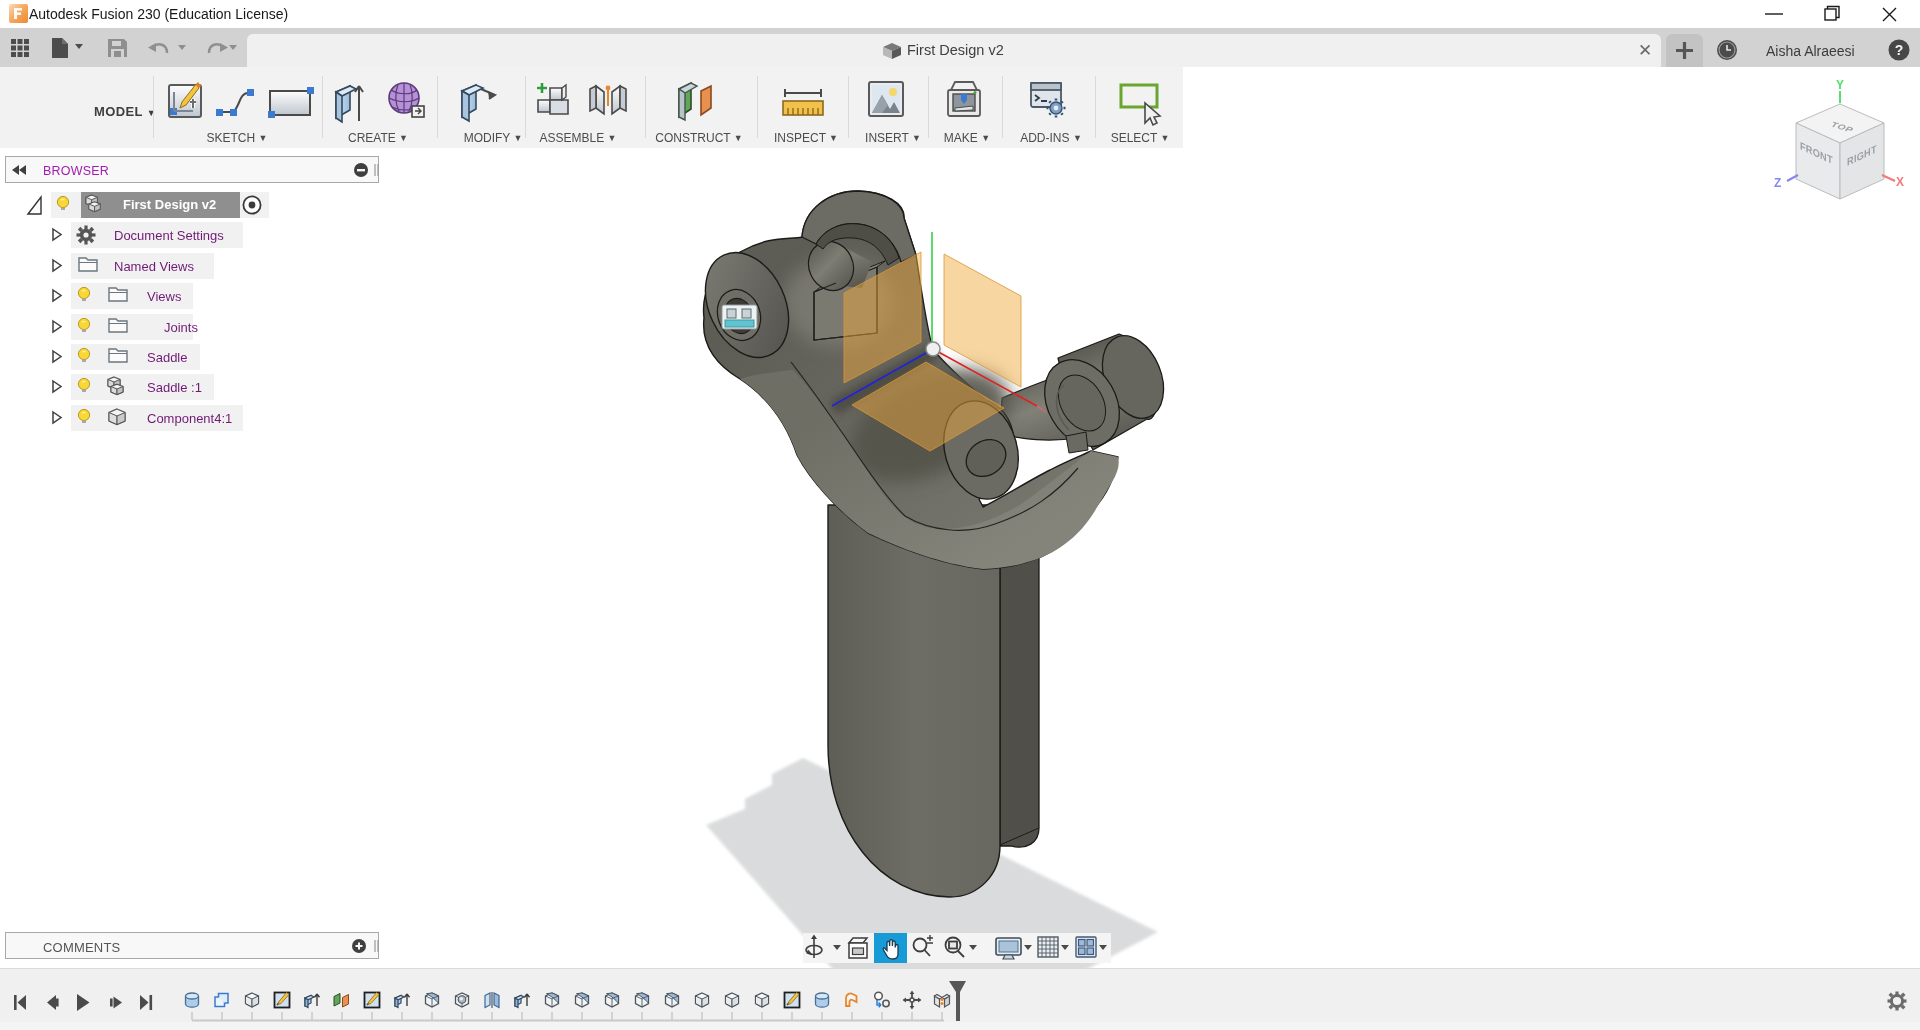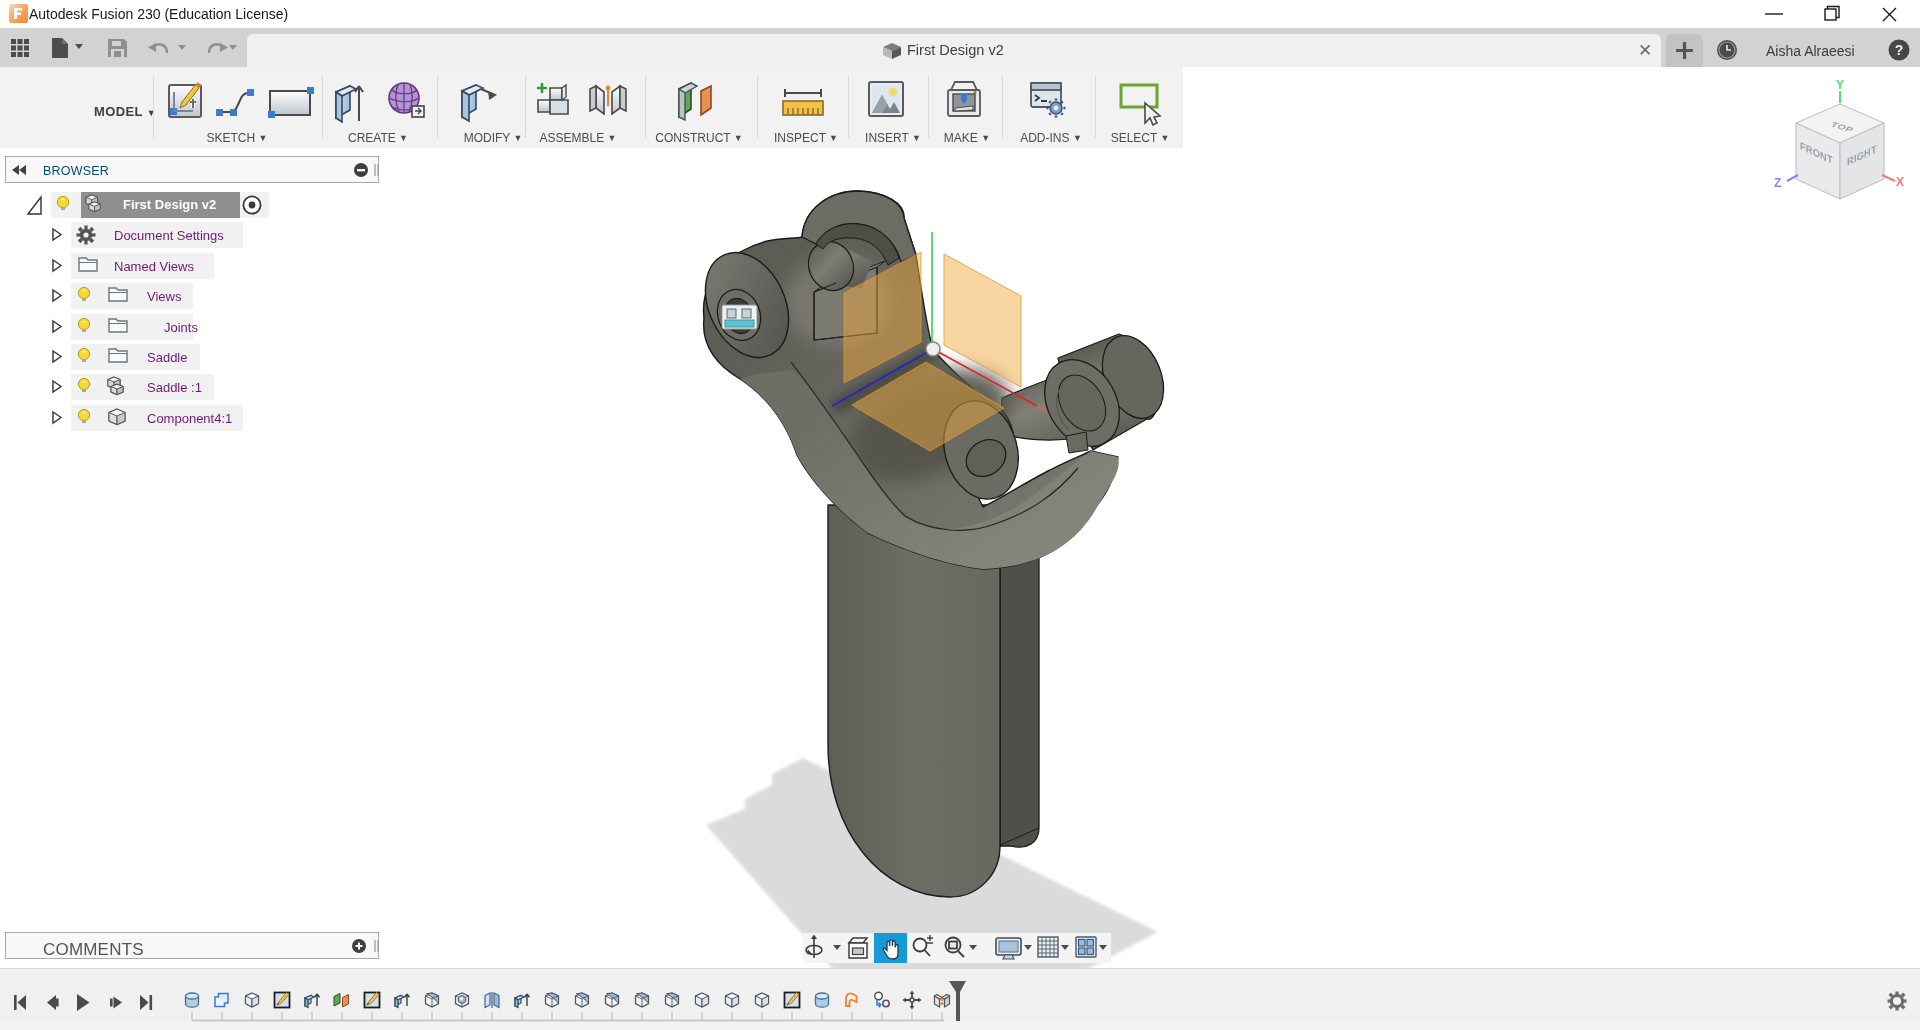--- a/index.html
+++ b/index.html
@@ -21,27 +21,27 @@
 
 
 #ribbon { left:0; top:67px; width:1183px; height:81px; background:#f2f2f2; }
 .rsep { position:absolute; top:9px; width:1px; height:62px; background:#d9d9d9; }
 .rlabel { position:absolute; top:64px; font-size:12px; color:#4c4c4c; white-space:nowrap; transform:translateX(-50%); }
 .rlabel .car { font-size:9px; position:relative; top:-1px; }
 #model-label { left:65px; top:37px; font-size:13px; font-weight:bold; color:#3e3e3e; letter-spacing:0.4px;margin-left:29px;}
 
 
 #browser-hd { left:5px; top:156px; width:374px; height:27px; background:#f8f8f8; border:1px solid #a8a8a8; }
-#browser-hd .t { position:absolute; left:37px; top:7px; font-size:12.5px; color:#0c4a6e; letter-spacing:0.2px; }
+#browser-hd .t { position:absolute; left:37px; top:7px; font-size:12.5px; color:#a21caf; letter-spacing:0.2px; }
 .trow { position:absolute; height:26px; font-size:13px; color:#701a75; }
 .trowbg { position:absolute; height:26px; background:#f1f1f1; }
 
 
 #comments-hd { left:5px; top:932px; width:374px; height:27px; background:#f8f8f8; border:1px solid #a8a8a8; }
-#comments-hd .t { position:absolute; left:37px; top:7px; font-size:17px; color:#555; letter-spacing:0.2px; }
+#comments-hd .t { position:absolute; left:37px; top:7px; font-size:13px; color:#555; letter-spacing:0.2px; }
 
 
 #navbar { left:803px; top:933px; width:308px; height:30px; background:#f4f4f4; }
 
 
 #timeline { left:0; top:968px; width:1920px; height:62px; background:#f0f0f0; border-top:1px solid #dadada; }
 #tl-bottom { left:0; top:1022px; width:1920px; height:8px; background:#f4f4f4; }
 </style>
 </head>
 <body>

